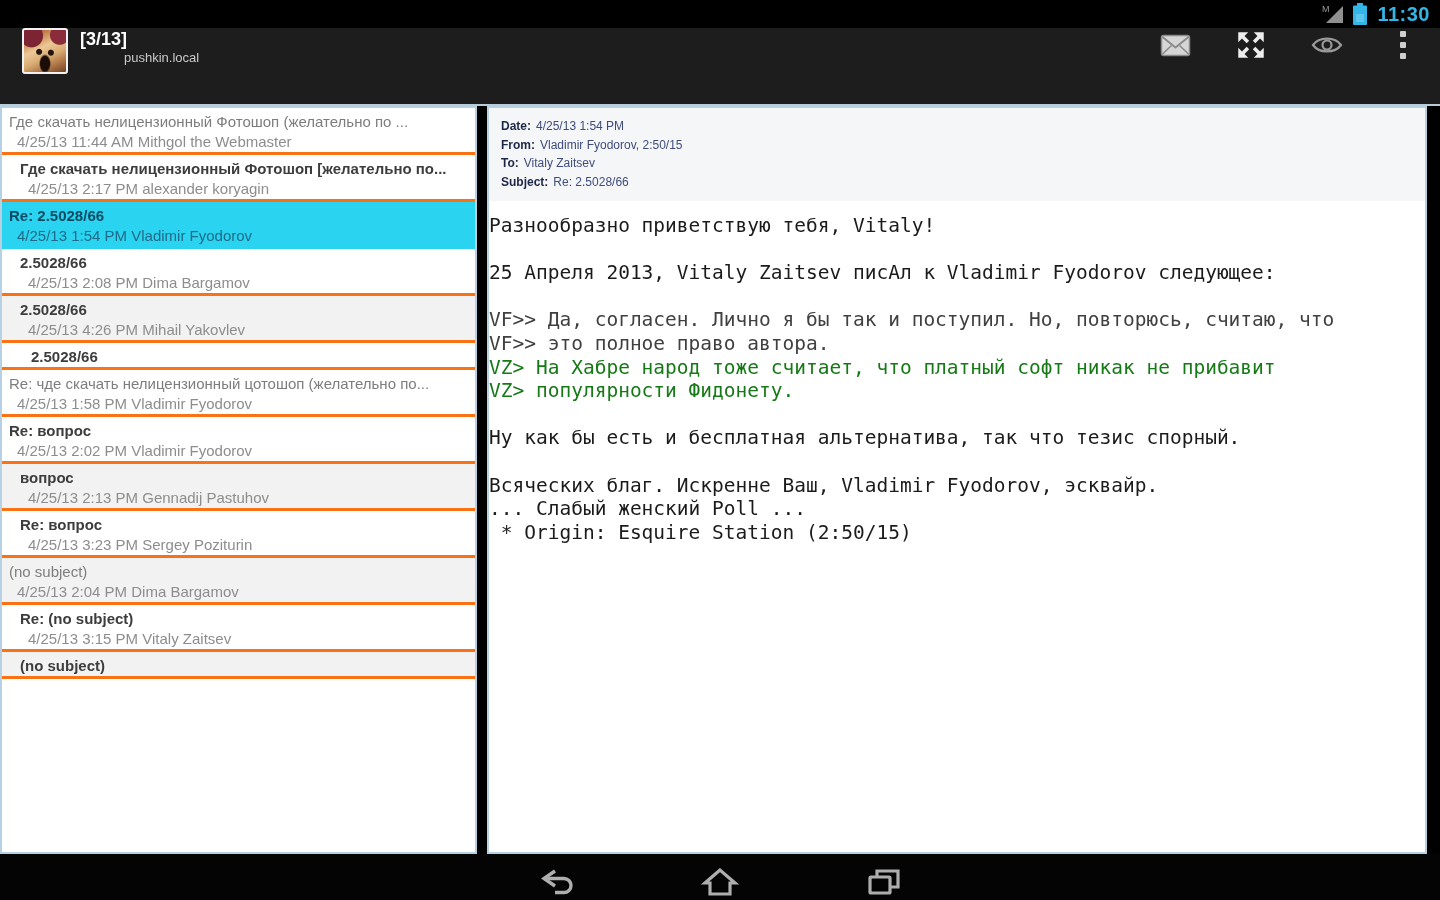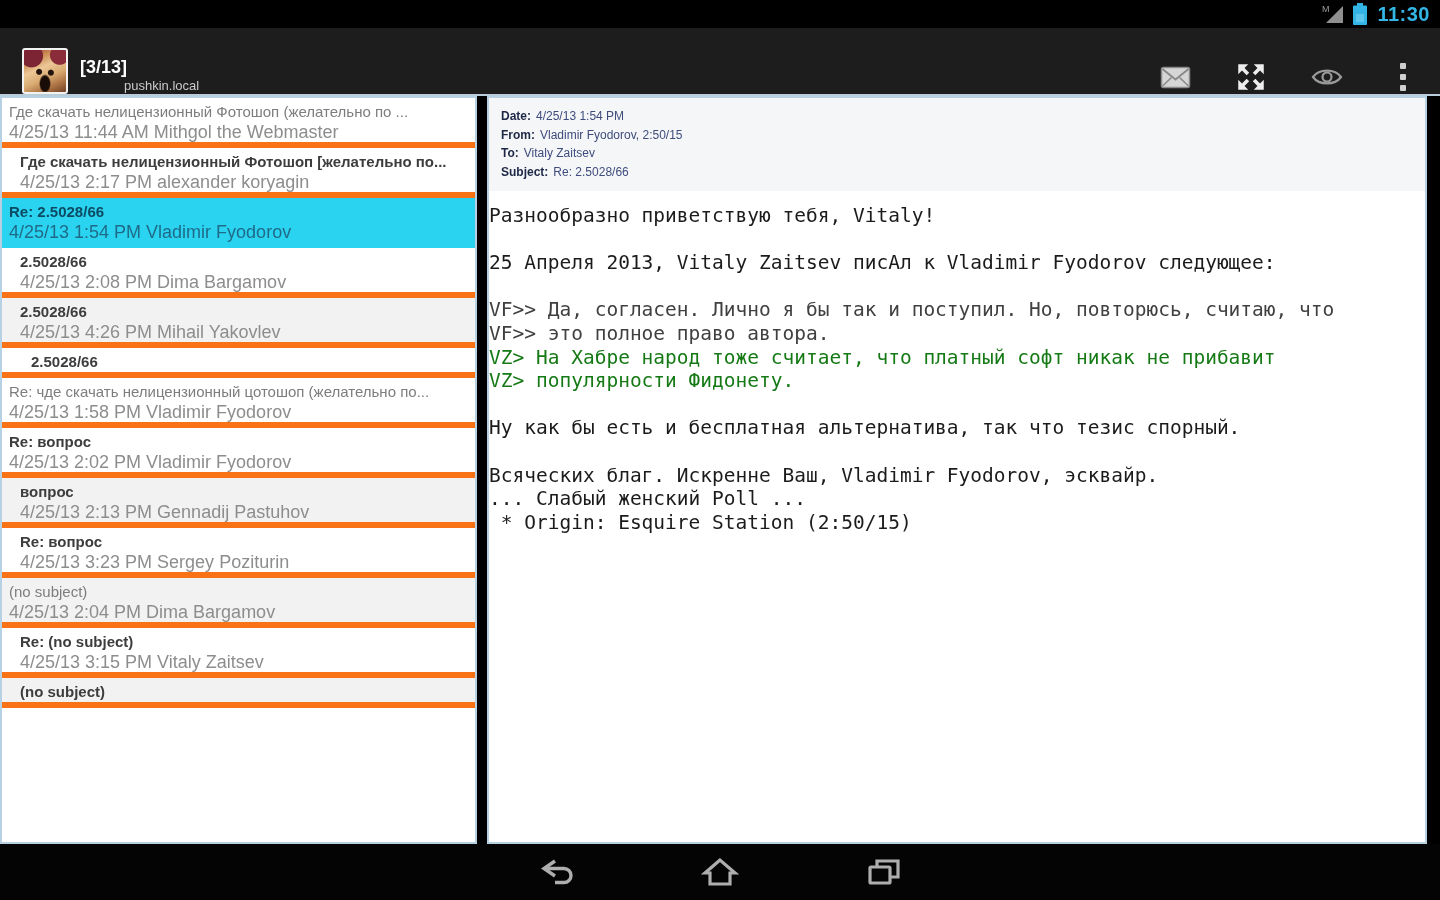--- a/index.html
+++ b/index.html
@@ -4,21 +4,21 @@
 <style>
   html,body{margin:0;padding:0;}
   body{
     width:1440px;height:900px;background:#000;overflow:hidden;
     font-family:"Liberation Sans",sans-serif;position:relative;
   }
   
   .status-bar{height:28px;background:#000;display:flex;align-items:center;justify-content:flex-end;padding-right:10px;gap:7px;}
   .sb-time{color:#33b5e5;font-size:20px;font-weight:600;letter-spacing:.5px;margin-left:2px;}
   
-  .action-bar{height:66px;background:#1d1d1d;display:flex;align-items:flex-end;padding:0 14px 0 22px;}
+  .action-bar{height:76px;background:#1d1d1d;display:flex;align-items:flex-start;padding:0 14px 0 22px;}
   .app-icon{
     width:46px;height:46px;border:2px solid #f2f2f2;border-radius:3px;box-sizing:border-box;flex:0 0 auto;
     background:
       radial-gradient(circle at 36% 52%, #24140e 0 2.5px, rgba(0,0,0,0) 3.5px),
       radial-gradient(circle at 64% 54%, #24140e 0 2.5px, rgba(0,0,0,0) 3.5px),
       radial-gradient(ellipse at 50% 80%, #1a0d07 0 4.5px, rgba(0,0,0,0) 6px),
       radial-gradient(circle at 18% 14%, #7c2433 0 22%, rgba(0,0,0,0) 24%),
       radial-gradient(circle at 85% 12%, #8a2c3a 0 18%, rgba(0,0,0,0) 20%),
       linear-gradient(155deg,#9c3342 0%,#c98a52 22%,#ecc896 42%,#d9ab72 62%,#a96f42 82%,#6e4226 100%);
   }
@@ -28,24 +28,24 @@
   .ab-actions{display:flex;align-items:center;gap:42px;padding-right:6px;}
   .ab-btn{width:34px;height:34px;display:flex;align-items:center;justify-content:center;cursor:pointer;}
   
   .top-divider{height:2px;background:#b9ccd9;}
   
   .content{height:748px;display:flex;background:#000;}
   .pane{background:#fff;border:2px solid #b7d0e2;box-sizing:border-box;overflow:hidden;}
   .list-pane{width:477px;margin-right:10px;}
   .msg-pane{flex:1 1 auto;margin-right:13px;display:flex;flex-direction:column;}
   
-  .row{padding:3px 0 0 7px;border-bottom:6px solid #f97316;box-sizing:border-box;cursor:pointer;}
+  .row{padding:3px 0 0 7px;border-bottom:3px solid #f97316;box-sizing:border-box;cursor:pointer;}
   .row .subj{font-size:15px;line-height:21px;color:#7d7d7d;white-space:nowrap;overflow:hidden;}
   .row.unread .subj{font-weight:bold;color:#3d3d3d;}
-  .row .meta{font-size:18px;line-height:20px;color:#8d8d8d;white-space:nowrap;overflow:hidden;}
+  .row .meta{font-size:15px;line-height:20px;color:#8d8d8d;white-space:nowrap;overflow:hidden;margin-left:8px;}
   .row.shaded{background:#f2f2f3;}
   .row.selected{background:#2ad4f0;border-bottom-color:#2ad4f0;}
   .row.selected .subj{color:#0d4a63;}
   .row.selected .meta{color:#1f6a88;}
   
   .hdr-block{background:#f5f6f7;padding:9px 12px 10px 12px;}
   .hrow{font-size:12px;line-height:18.5px;color:#3e4c7d;white-space:nowrap;}
   .hlabel{font-weight:bold;color:#1d2746;margin-right:5px;}
   
   .body-block{padding:13px 6px 0 0;font-family:"DejaVu Sans Mono",monospace;font-size:19.5px;color:#1b1b1b;}

